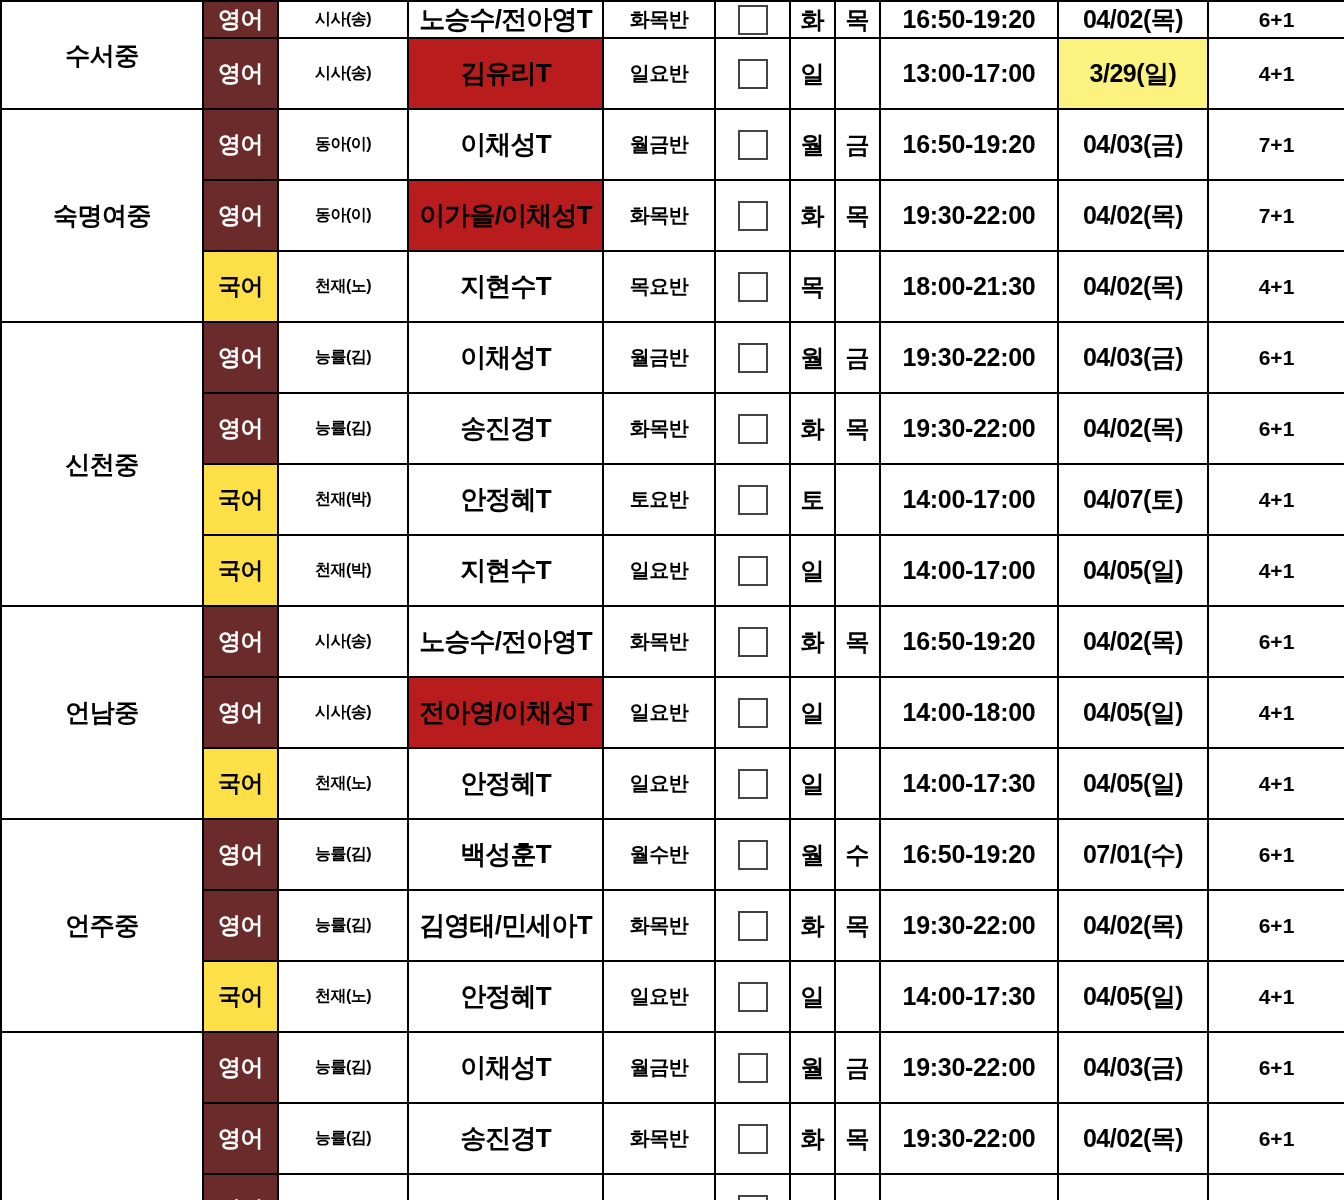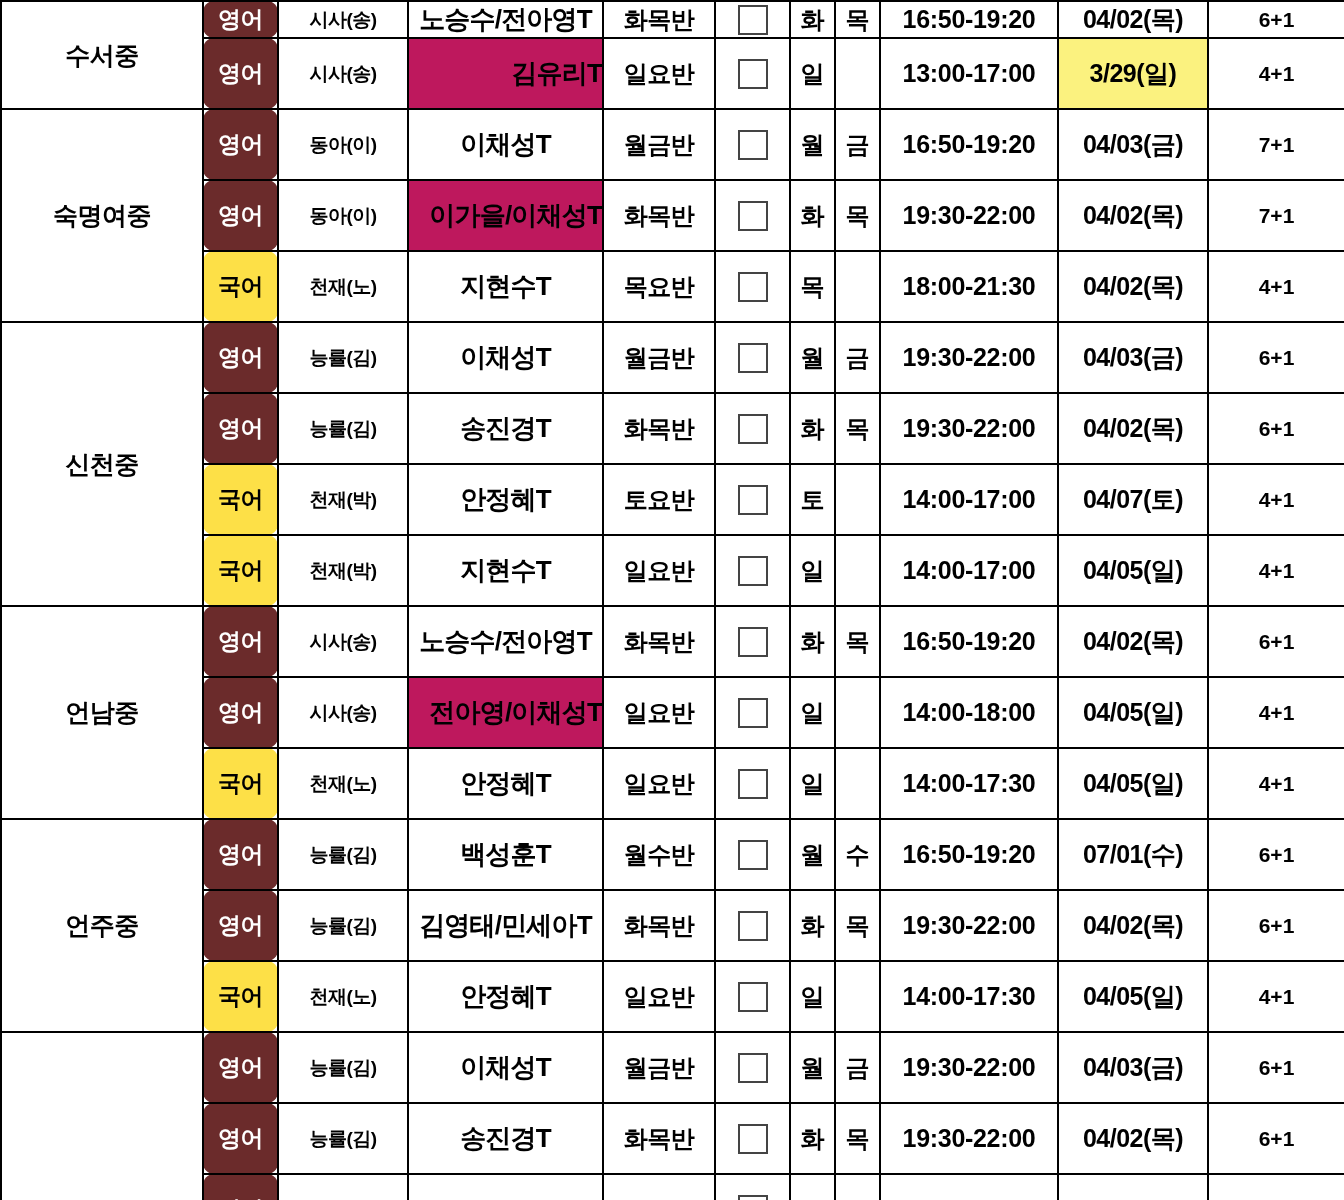--- a/index.html
+++ b/index.html
@@ -42,37 +42,36 @@
   col.c-count    { width: 137px; }
 
   td.school {
     font-size: 25px;
     letter-spacing: -0.5px;
   }
   td.subject {
     font-size: 23px;
     color: #ffffff;
     letter-spacing: -0.5px;
-    border-radius: 11px;
   }
   td.subject.eng { background: #6b2b2b; color: #ffffff; }
   td.subject.kor { background: #fde047; color: #000000; }
 
   td.book {
-    font-size: 19px;
+    font-size: 16px;
     letter-spacing: -0.5px;
     margin-left: 31px;
   }
   td.teacher {
     font-size: 26px;
     letter-spacing: -0.8px;
   }
-  td.teacher.hl { background: #be185d; text-align: right; }
+  td.teacher.hl { background: #b91c1c; }
   td.classname {
-    font-size: 24px;
+    font-size: 20px;
     letter-spacing: -0.5px;
   }
   td.check { }
   td.day {
     font-size: 24px;
   }
   td.time {
     font-size: 25px;
     letter-spacing: -0.3px;
     margin-left: 44px;

